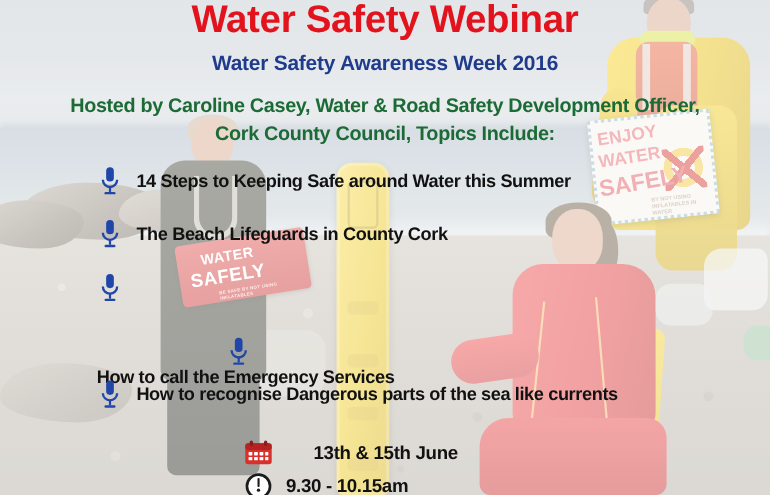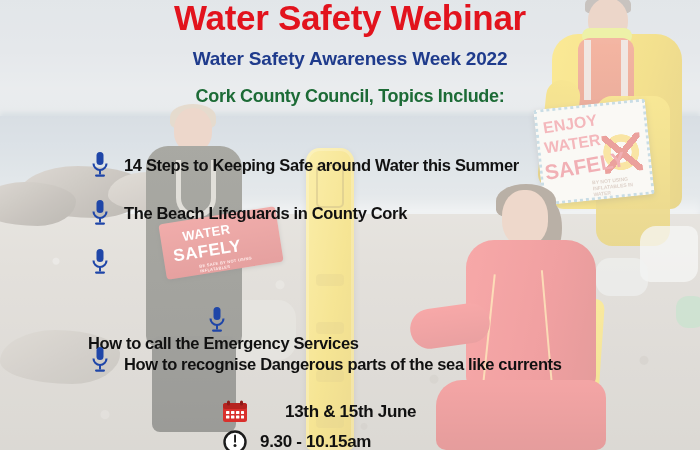--- a/index.html
+++ b/index.html
@@ -315,23 +315,24 @@
     <div class="bag-b"></div>
     <div class="bag-c"></div>
 
     <div class="wash"></div>
   </div>
 
   <div class="content">
 
     <div class="title" style="color: rgb(226, 19, 29);">Water Safety Webinar</div>
 
-    <div class="subtitle" style="color: rgb(31, 59, 140);">Water Safety Awareness Week 2022</div>
+    <div class="subtitle" style="color: rgb(31, 59, 140);">Water Safety Awareness Week 2016</div>
 
     <div class="hosted" style="color: rgb(28, 107, 54);">
+      <div>Hosted by Caroline Casey, Water &amp; Road Safety Development Officer,</div>
       <div>Cork County Council, Topics Include:</div>
     </div>
 
     <div class="topics">
 
       <div class="topic-row" style="top:0px;">
         <span class="mic">
           <svg viewBox="0 0 24 28" width="24" height="28" aria-hidden="true">
             <rect x="8.5" y="1" width="7" height="13" rx="3.5" fill="#1F46A8"></rect>
             <path d="M5.5 12.5a6.5 6.5 0 0 0 13 0" fill="none" stroke="#1F46A8" stroke-width="2.1"></path>
@@ -370,21 +371,21 @@
           <svg viewBox="0 0 24 28" width="24" height="28" aria-hidden="true">
             <rect x="8.5" y="1" width="7" height="13" rx="3.5" fill="#1F46A8"></rect>
             <path d="M5.5 12.5a6.5 6.5 0 0 0 13 0" fill="none" stroke="#1F46A8" stroke-width="2.1"></path>
             <rect x="11" y="18.5" width="2" height="5" fill="#1F46A8"></rect>
             <rect x="7" y="23.5" width="10" height="2.2" rx="1.1" fill="#1F46A8"></rect>
           </svg>
         </span>
         <span class="txt" style="color: rgb(17, 17, 17);">How to call the Emergency Services</span>
       </div>
 
-      <div class="topic-row" style="top:194px;align-items:flex-end;">
+      <div class="topic-row" style="top:194px;">
         <span class="mic">
           <svg viewBox="0 0 24 28" width="24" height="28" aria-hidden="true">
             <rect x="8.5" y="1" width="7" height="13" rx="3.5" fill="#1F46A8"></rect>
             <path d="M5.5 12.5a6.5 6.5 0 0 0 13 0" fill="none" stroke="#1F46A8" stroke-width="2.1"></path>
             <rect x="11" y="18.5" width="2" height="5" fill="#1F46A8"></rect>
             <rect x="7" y="23.5" width="10" height="2.2" rx="1.1" fill="#1F46A8"></rect>
           </svg>
         </span>
         <span class="txt" style="color: rgb(17, 17, 17);">How to recognise Dangerous parts of the sea like currents</span>
       </div>

